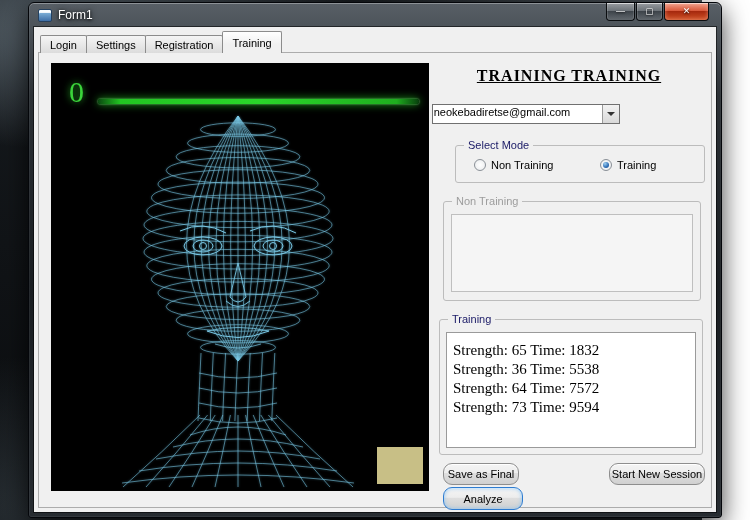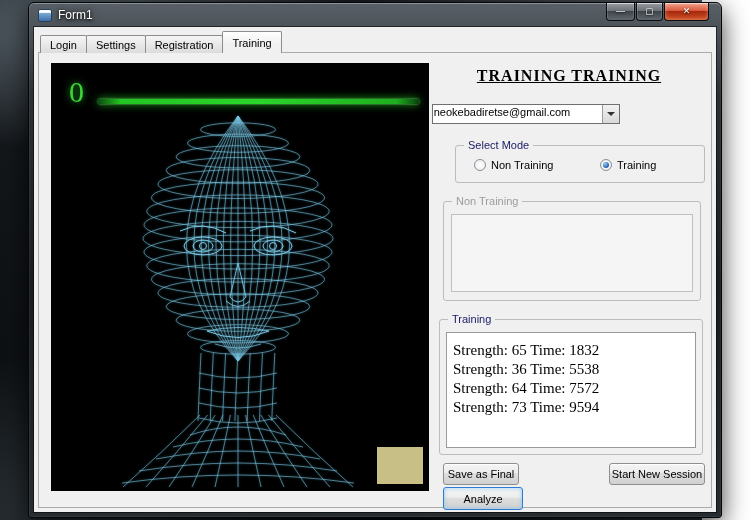--- a/index.html
+++ b/index.html
@@ -88,21 +88,21 @@
     border-radius:50%; background:radial-gradient(circle at 35% 30%, #9ccff0, #2f6db5 60%, #184e86); }
 
   .group-nt { left:404px; top:148px; width:258px; height:100px; }
   .nt-box { position:absolute; left:7px; right:7px; top:12px; bottom:8px; background:#f5f5f5; border:1px solid #bfbfbf; }
 
   .group-tr { left:400px; top:266px; width:264px; height:136px; }
   .tr-box { position:absolute; left:6px; right:6px; top:12px; bottom:6px; background:#fff; border:1px solid #9a9a9a;
     padding:8px 6px; font-family:"Liberation Serif", serif; font-size:15px; line-height:19px; overflow:hidden; }
 
   .btn { position:absolute; height:22px; font-family:"Liberation Sans", sans-serif; font-size:11px;
-    border:1px solid #8e8e8e; border-radius:3px; color:#000; cursor:default;
+    border:1px solid #8e8e8e; border-radius:9px; color:#000; cursor:default;
     background:linear-gradient(#f4f4f4, #ededed 45%, #dfdfdf 46%, #d0d0d0);
     box-shadow:inset 0 1px #fff; }
   .btn-save-final { left:404px; top:410px; width:76px; }
   .btn-save-session { left:486px; top:410px; width:78px; }
   .btn-start-new { left:570px; top:410px; width:96px; }
   .btn-analyze { left:404px; top:434px; width:80px; height:23px; border:1px solid #2e7cd1;
     box-shadow:inset 0 0 4px #8cc4f2, inset 0 1px #fff; }
 </style>
 </head>
 <body>

